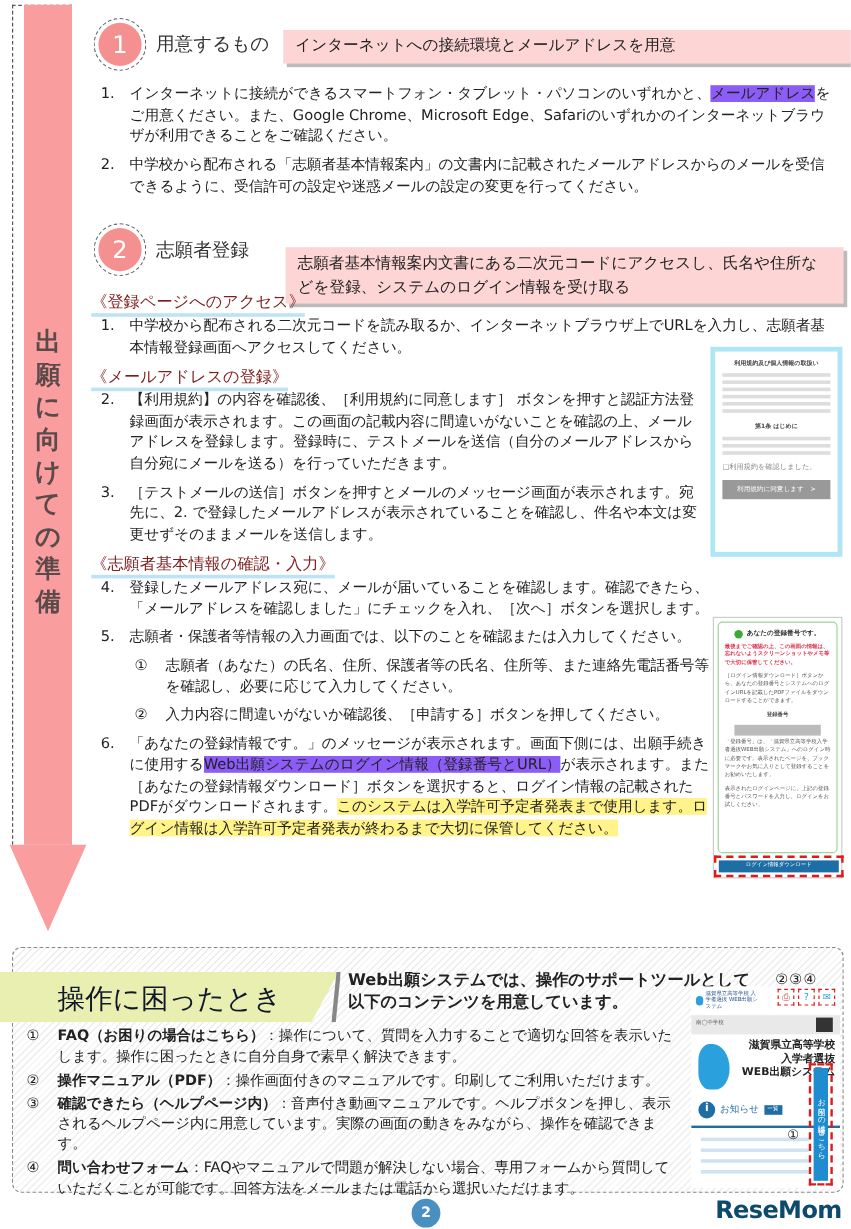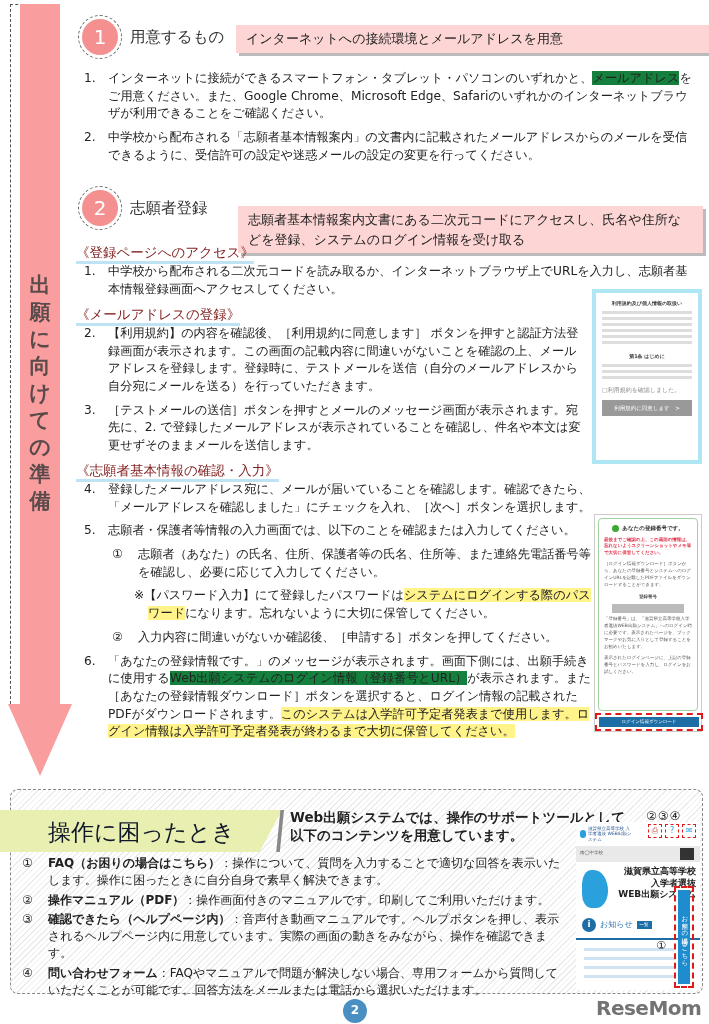--- a/index.html
+++ b/index.html
@@ -19,21 +19,21 @@
   .badge { width: 44px; height: 44px; border-radius: 50%; border: 1.5px dashed #666; display: flex; align-items: center; justify-content: center; }
   .badge-inner { width: 36px; height: 36px; border-radius: 50%; background: #f4908f; color: #fff; font-size: 20px; display: flex; align-items: center; justify-content: center; }
   .step-title { margin-left: 8px; font-size: 15.5px; color: #333; }
   .step-box { position: absolute; background: #fdd5d5; color: #222; font-size: 13px; padding: 4px 10px; box-shadow: 3px 3px 0 #bbb; line-height: 1.5; }
 
   .list { position: absolute; left: 84px; width: 520px; }
   .item { display: flex; margin-bottom: 6px; }
   .num { width: 24px; flex: none; }
   .txt { flex: 1; }
   .hl-y { background: #fff38a; }
-  .hl-g { background: #15803d; }
+  .hl-g { background: #8b5cf6; }
   .sub-h { position: absolute; left: 76px; color: #7f1d1d; font-size: 13.5px; border-bottom: 3px solid #bde3f5; line-height: 1.25; }
   .subitem { display: flex; margin-left: 28px; margin-bottom: 6px; }
   .subnum { width: 26px; flex: none; }
   .note { margin-left: 50px; padding-left: 14px; text-indent: -14px; margin-bottom: 6px; }
 
   
   .shot1 { position: absolute; left: 592px; top: 289px; width: 110px; height: 175px; border: 4px solid #aee6f4; background: #fff; padding: 6px 6px; font-size: 4.5px; color: #666; line-height: 1.6; }
   .shot1 .t { font-size: 5px; font-weight: bold; text-align: center; color: #444; margin-bottom: 4px; }
   .shot1 .g { height: 3px; background: #ddd; margin: 3px 0; }
   .shot1 .chk { font-size: 6px; color: #888; margin-top: 6px; }
@@ -74,21 +74,21 @@
   .s3-info i { display: inline-flex; width: 14px; height: 14px; border-radius: 50%; background: #1e6ea6; color: #fff; font-size: 9px; font-style: normal; font-weight: bold; align-items: center; justify-content: center; }
   .s3-info span.b { background: #1e6ea6; color: #fff; font-size: 4.5px; padding: 1px 3px; }
   .s3-line { position: absolute; left: 0; top: 116px; width: 124px; height: 2px; background: #1e6ea6; }
   .s3-links { position: absolute; left: 8px; top: 126px; width: 90px; }
   .s3-links div { height: 3px; background: #cfe3f3; margin-bottom: 6px; }
   .s3-help { position: absolute; left: 98px; top: 64px; width: 20px; height: 102px; border: 2px dashed #e01a1a; padding: 2px; }
   .s3-help div { width: 100%; height: 100%; background: #1f8ccf; color: #fff; font-size: 6.5px; writing-mode: vertical-rl; display: flex; align-items: center; justify-content: center; }
   .s3-one { position: absolute; left: 80px; top: 116px; font-size: 11px; color: #222; }
 
   .page-num { position: absolute; left: 343px; top: 999px; width: 24px; height: 24px; border-radius: 50%; background: #4a8fc2; color: #fff; font-size: 12px; display: flex; align-items: center; justify-content: center; font-weight: bold; }
-  .watermark { position: absolute; left: 596px; top: 994px; font-size: 20px; font-weight: bold; color: #737373; letter-spacing: -0.5px; }
+  .watermark { position: absolute; left: 596px; top: 994px; font-size: 20px; font-weight: bold; color: #0c4a6e; letter-spacing: -0.5px; }
 </style>
 </head>
 <body>
 
 <div class="arrow-wrap">
   <div class="arrow-dash"></div>
   <div class="arrow-body"></div>
   <div class="arrow-head"></div>
   <div class="arrow-text">
     <span>出</span>
@@ -173,21 +173,20 @@
     <span class="txt">登録したメールアドレス宛に、メールが届いていることを確認します。確認できたら、「メールアドレスを確認しました」にチェックを入れ、［次へ］ボタンを選択します。</span>
   </div>
   <div class="item">
     <span class="num">5.</span>
     <span class="txt">志願者・保護者等情報の入力画面では、以下のことを確認または入力してください。</span>
   </div>
   <div class="subitem">
     <span class="subnum">①</span>
     <span class="txt">志願者（あなた）の氏名、住所、保護者等の氏名、住所等、また連絡先電話番号等を確認し、必要に応じて入力してください。</span>
   </div>
-  <div class="note"><span>※【パスワード入力】にて登録したパスワードは</span><span class="hl-y">システムにログインする際のパスワード</span><span>になります。忘れないように大切に保管してください。</span></div>
   <div class="subitem">
     <span class="subnum">②</span>
     <span class="txt">入力内容に間違いがないか確認後、［申請する］ボタンを押してください。</span>
   </div>
   <div class="item">
     <span class="num">6.</span>
     <span class="txt"><span>「あなたの登録情報です。」のメッセージが表示されます。画面下側には、出願手続きに使用する</span><span class="hl-g">Web出願システムのログイン情報（登録番号とURL）</span><span>が表示されます。また［あなたの登録情報ダウンロード］ボタンを選択すると、ログイン情報の記載されたPDFがダウンロードされます。</span><span class="hl-y">このシステムは入学許可予定者発表まで使用します。ログイン情報は入学許可予定者発表が終わるまで大切に保管してください。</span></span>
   </div>
 </div>
 

